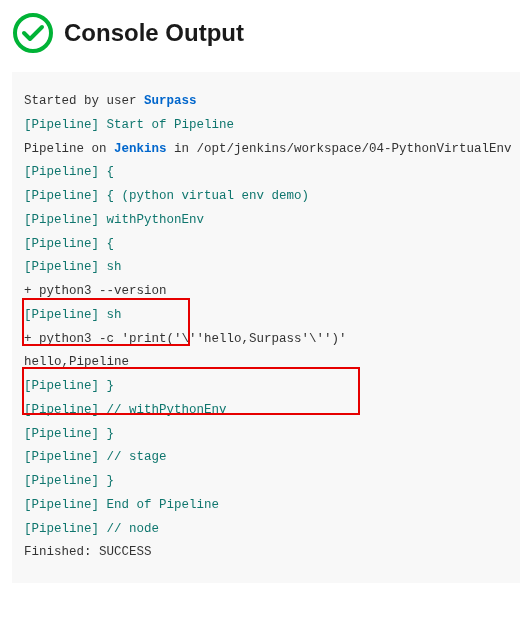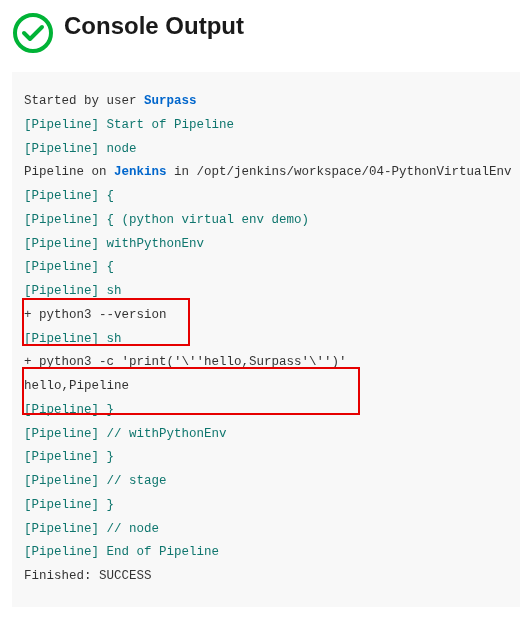--- a/index.html
+++ b/index.html
@@ -8,21 +8,21 @@
       box-sizing: border-box;
     }
     body {
       font-family: -apple-system, BlinkMacSystemFont, "Segoe UI", Helvetica, Arial, sans-serif;
       background: #fff;
       padding: 12px;
       width: 532px;
     }
     .header {
       display: flex;
-      align-items: flex-start;
+      align-items: center;
       gap: 10px;
       margin-bottom: 18px;
     }
     .success-icon {
       width: 42px;
       height: 42px;
       flex-shrink: 0;
     }
     .title {
       font-size: 24px;
@@ -81,32 +81,31 @@
   </span>
   <h1 class="title">Console Output</h1>
 </div>
 
 <div class="console-box">
   <div class="highlight-box hb1"></div>
   <div class="highlight-box hb2"></div>
 
   <div class="line"><span>Started by user </span><span class="link">Surpass</span></div>
   <div class="line muted">[Pipeline] Start of Pipeline</div>
-  <div class="line muted">[Pipeline] node</div>
   <div class="line"><span>Pipeline on </span><span class="link">Jenkins</span><span> in /opt/jenkins/workspace/04-PythonVirtualEnv</span></div>
   <div class="line muted">[Pipeline] {</div>
   <div class="line muted">[Pipeline] { (python virtual env demo)</div>
   <div class="line muted">[Pipeline] withPythonEnv</div>
   <div class="line muted">[Pipeline] {</div>
   <div class="line muted">[Pipeline] sh</div>
   <div class="line">+ python3 --version</div>
   <div class="line muted">[Pipeline] sh</div>
   <div class="line">+ python3 -c 'print('\''hello,Surpass'\'')'</div>
   <div class="line">hello,Pipeline</div>
   <div class="line muted">[Pipeline] }</div>
   <div class="line muted">[Pipeline] // withPythonEnv</div>
   <div class="line muted">[Pipeline] }</div>
   <div class="line muted">[Pipeline] // stage</div>
   <div class="line muted">[Pipeline] }</div>
+  <div class="line muted">[Pipeline] End of Pipeline</div>
   <div class="line muted">[Pipeline] // node</div>
-  <div class="line muted">[Pipeline] End of Pipeline</div>
   <div class="line">Finished: SUCCESS</div>
 </div>
 
 </body></html>

